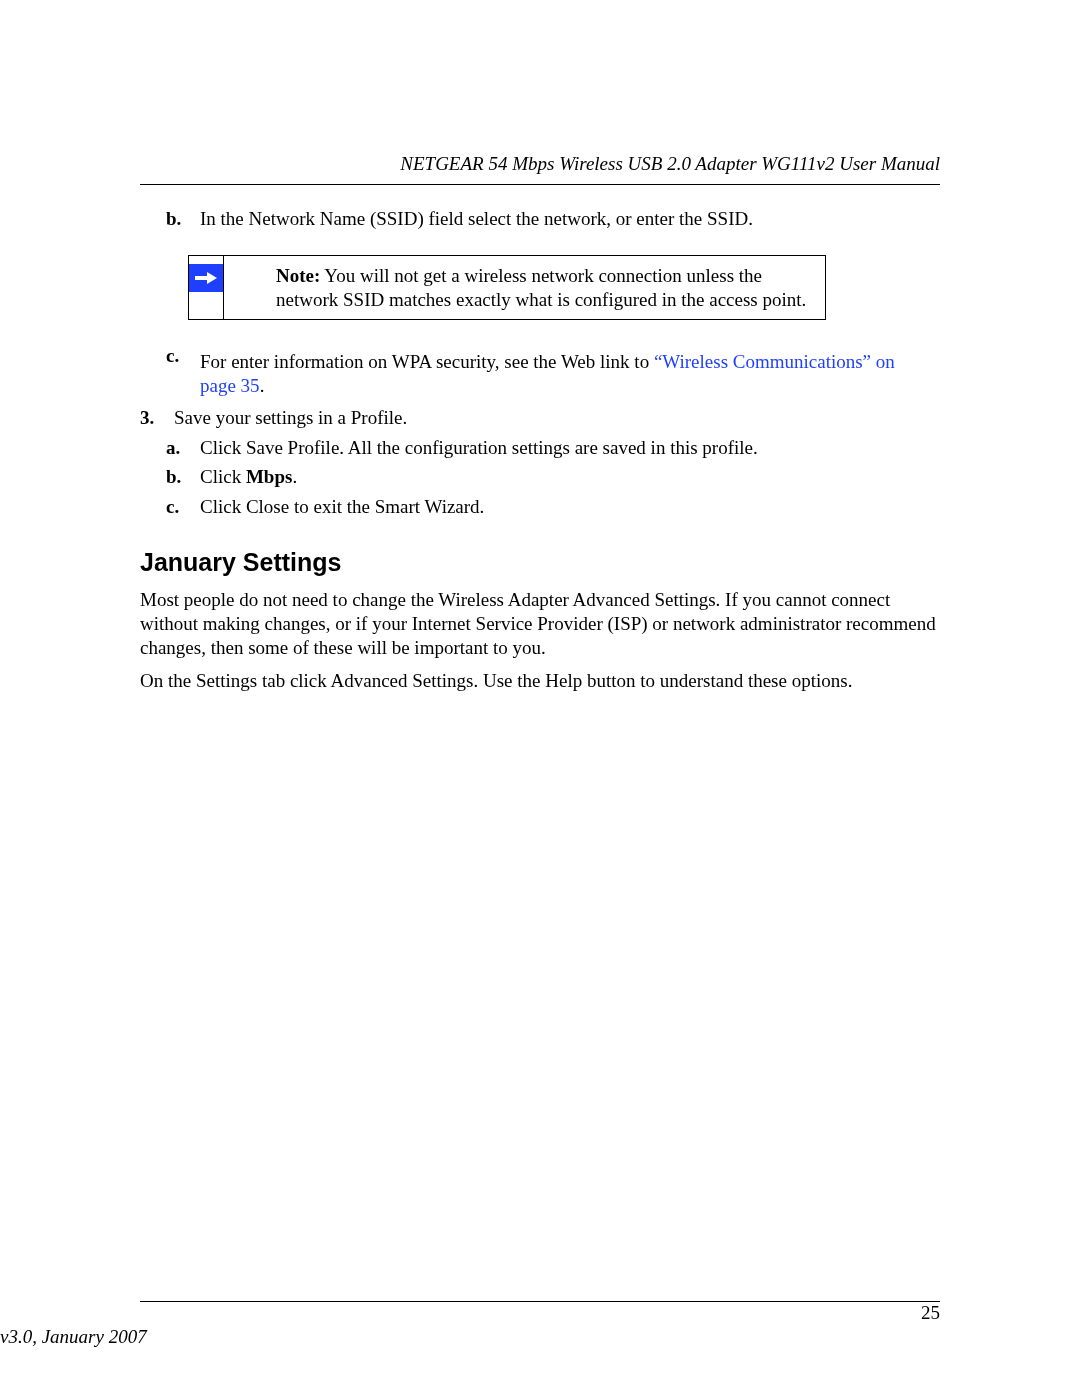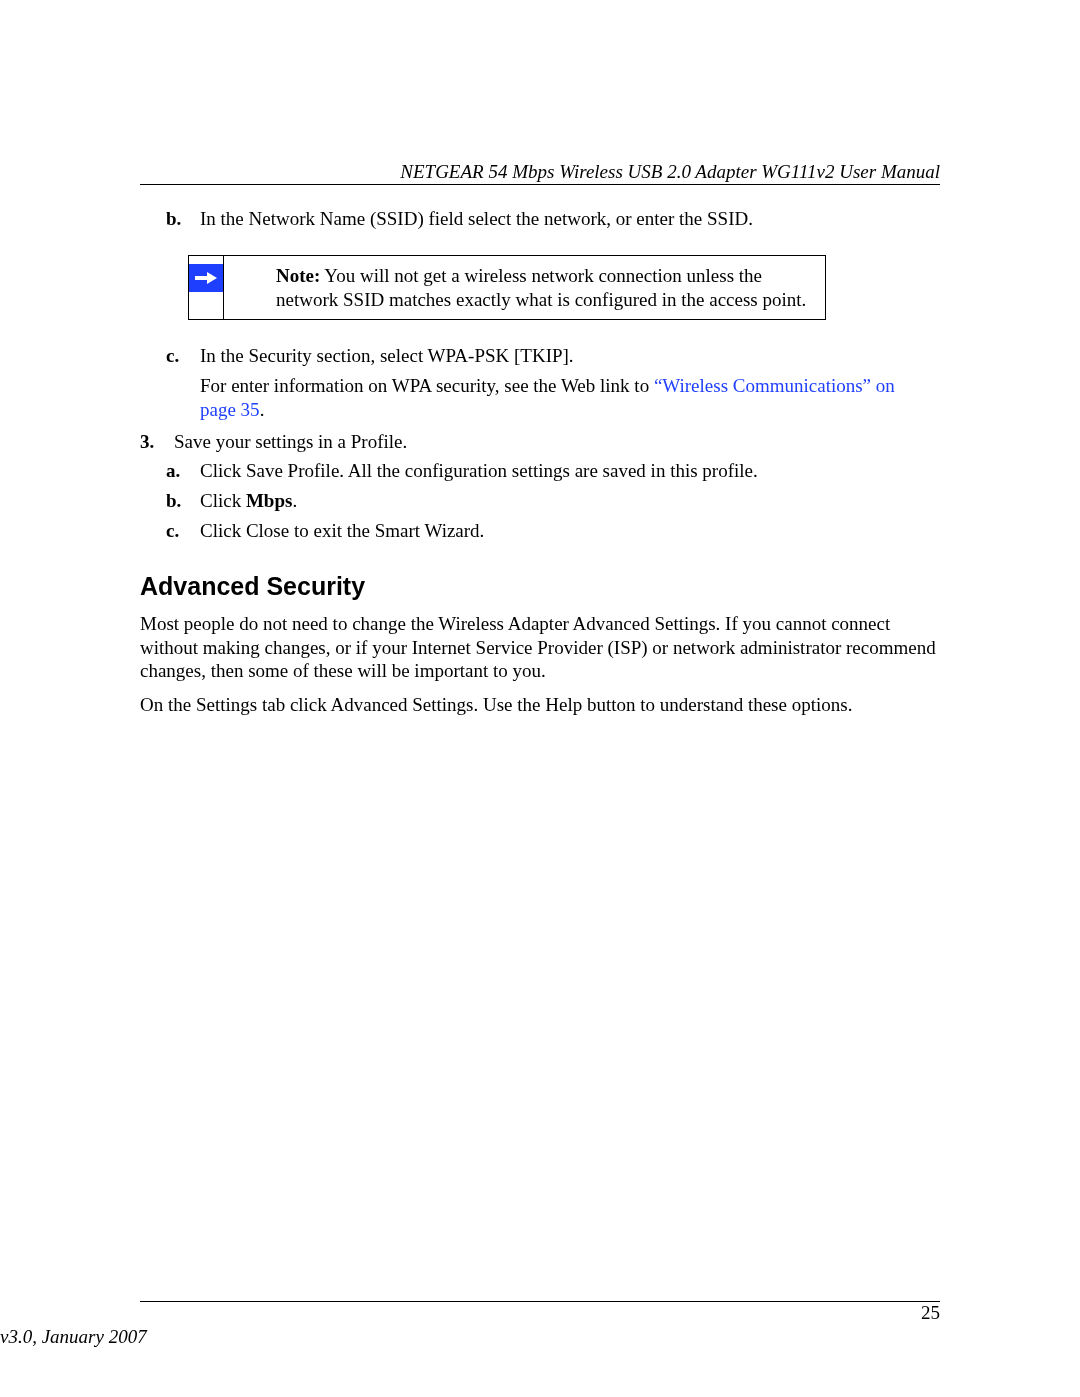--- a/index.html
+++ b/index.html
@@ -13,21 +13,21 @@
     width: 1080px;
     height: 1397px;
     position: relative;
     box-sizing: border-box;
     padding: 155px 140px 0 140px;
     font-size: 19px;
     line-height: 1.25;
   }
   .running-head {
     position: absolute;
-    top: 160px;
+    top: 152px;
     right: 140px;
     font-style: italic;
     font-size: 19px;
     text-align: center;
   }
   .top-rule {
     position: absolute;
     top: 184px;
     left: 140px;
     right: 140px;
@@ -134,21 +134,20 @@
         </div>
       </div>
       <div class="note-text-cell">
         <span class="bold">Note:</span><span> You will not get a wireless network connection unless the network SSID matches exactly what is configured in the access point.</span>
       </div>
     </div>
 
     <div class="item indent-1">
       <div class="marker">c.</div>
       <div class="body">
-        <div>In the Security section, select WPA-PSK [TKIP].</div>
         <div style="margin-top:6px;">
           <span>For enter information on WPA security, see the Web link to </span><span class="link">“Wireless Communications” on page&nbsp;35</span><span>.</span>
         </div>
       </div>
     </div>
 
     <div class="item" style="margin-top:8px;">
       <div class="marker">3.</div>
       <div class="body">Save your settings in a Profile.</div>
     </div>
@@ -163,21 +162,21 @@
       <div class="body">
         <span>Click </span><span class="bold">Mbps</span><span>.</span>
       </div>
     </div>
 
     <div class="item indent-2">
       <div class="marker">c.</div>
       <div class="body">Click Close to exit the Smart Wizard.</div>
     </div>
 
-    <h2 class="section">Advanced Security</h2>
+    <h2 class="section">January Settings</h2>
 
     <p class="para">Most people do not need to change the Wireless Adapter Advanced Settings. If you cannot connect without making changes, or if your Internet Service Provider (ISP) or network administrator recommend changes, then some of these will be important to you.</p>
     <p class="para">On the Settings tab click Advanced Settings. Use the Help button to understand these options.</p>
 
   </div>
 
   <div class="bottom-rule"></div>
   <div class="page-number">25</div>
   <div class="footer-version">v3.0, January 2007</div>
 

